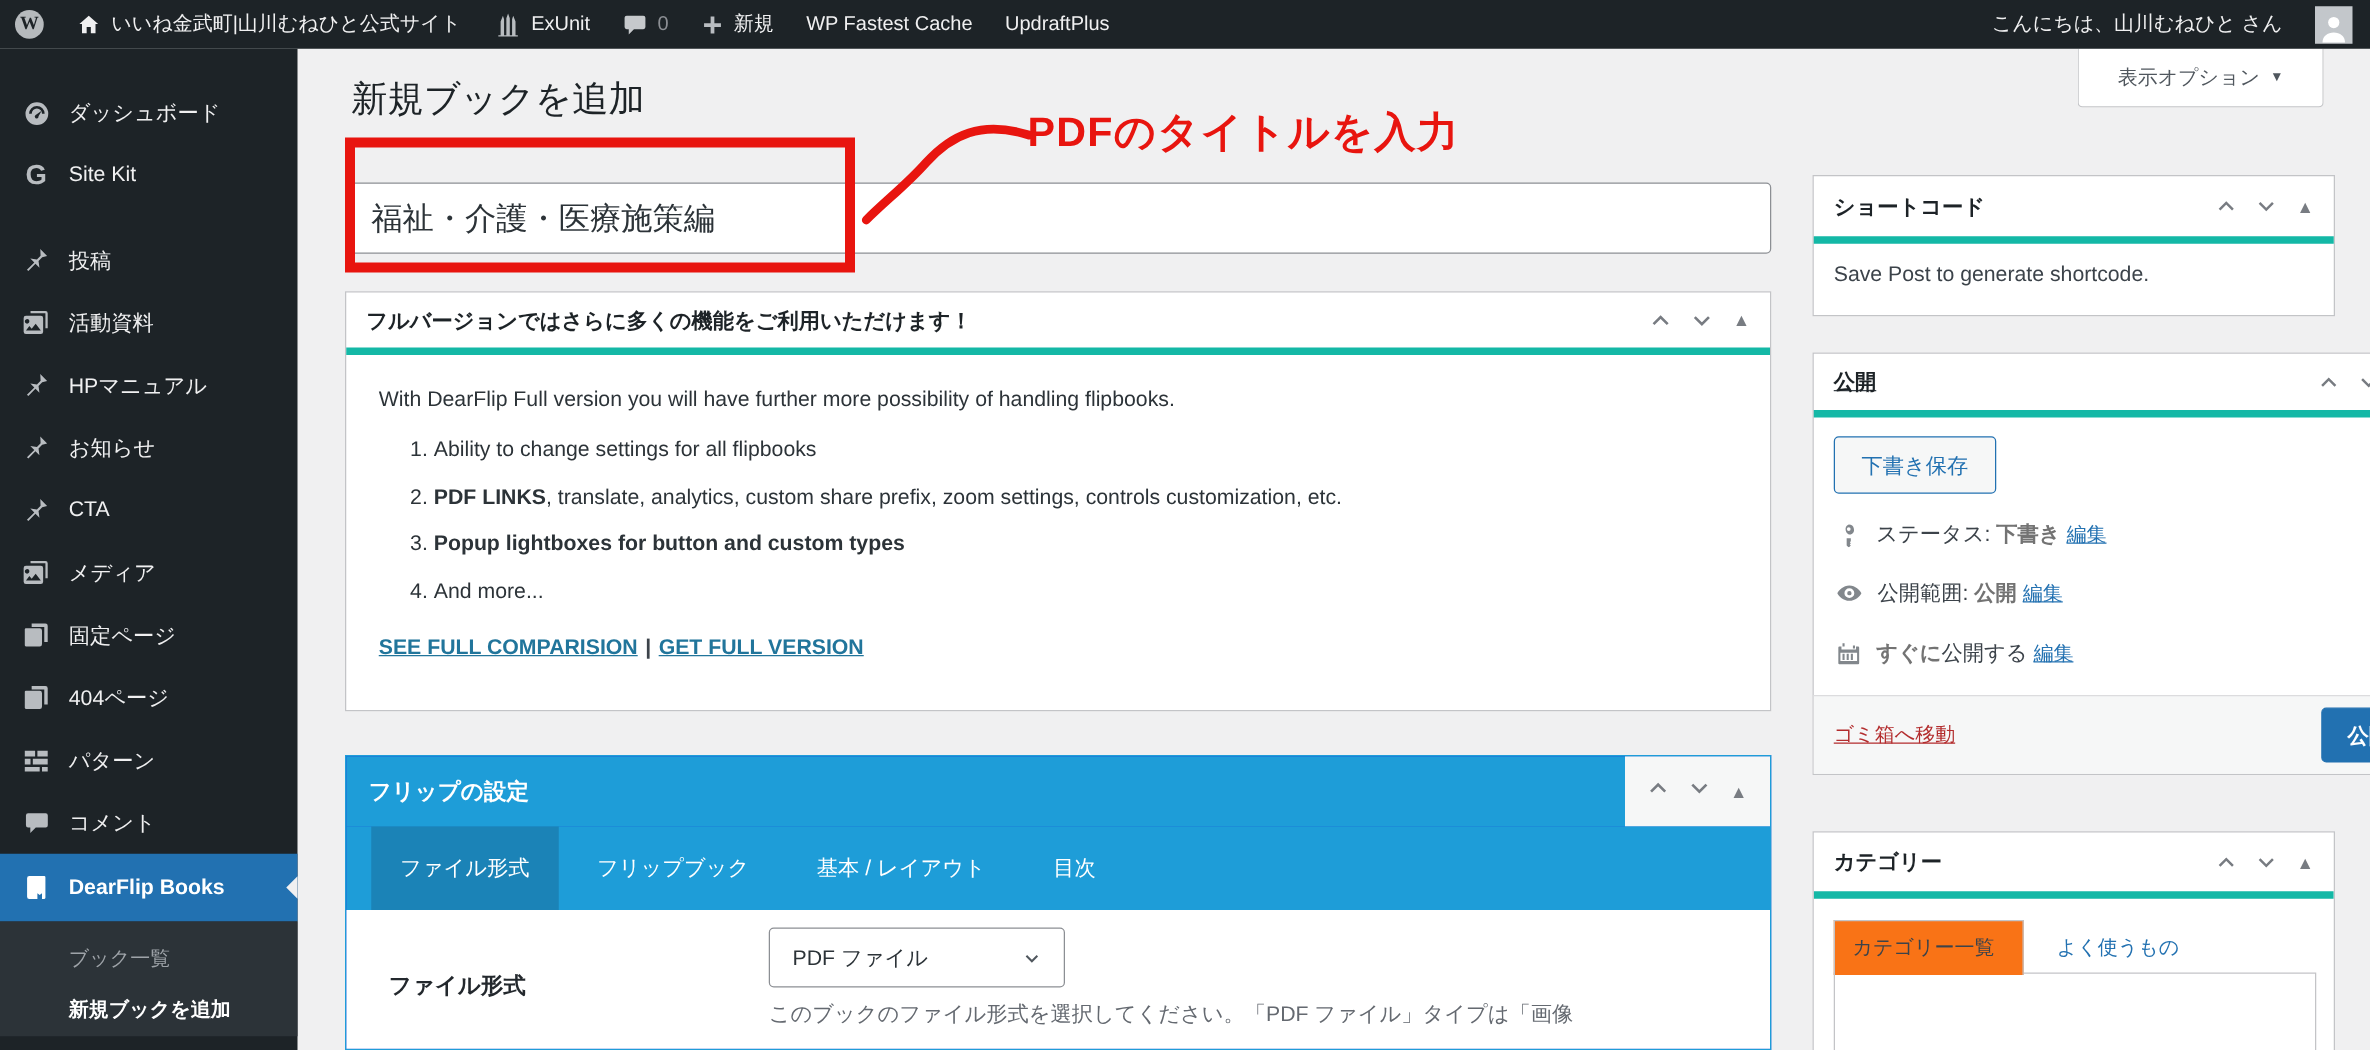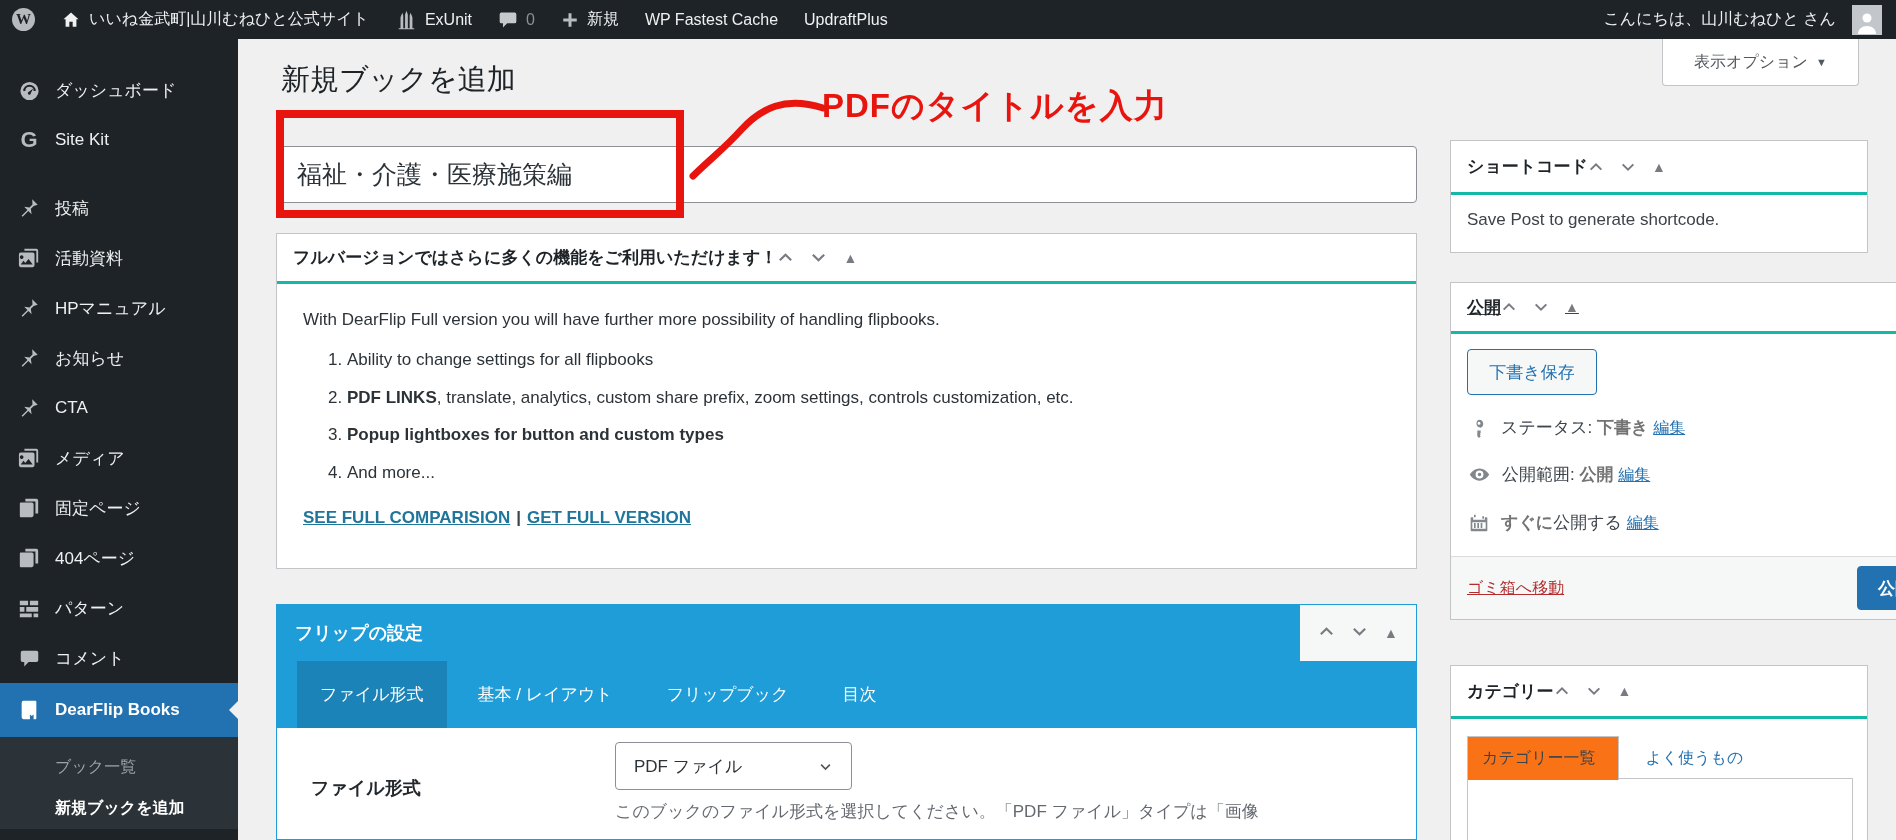--- a/index.html
+++ b/index.html
@@ -4,21 +4,21 @@
 <style>
   * { margin:0; padding:0; box-sizing:border-box; }
   html,body { width:1896px; height:840px; overflow:hidden; }
   body { font-family:"Liberation Sans","DejaVu Sans",sans-serif; background:#f0f0f1; color:#3c434a; }
   #page { position:relative; width:1896px; height:840px; overflow:hidden; }
 
   
   .adminbar { position:absolute; top:0; left:0; width:100%; height:39px; background:#1d2327; color:#f0f0f1; display:flex; align-items:center; z-index:50; font-size:16px; }
   .ab-left { display:flex; align-items:center; gap:26px; padding-left:12px; flex:1; }
   .ab-item { display:flex; align-items:center; gap:8px; cursor:pointer; white-space:nowrap; }
-  .ab-right { display:flex; align-items:center; gap:16px; padding-right:14px; }
+  .ab-right { display:flex; align-items:center; gap:26px; padding-right:14px; }
   .wp-logo-circle { width:23px; height:23px; border-radius:50%; background:#b6babd; color:#1d2327; display:flex; align-items:center; justify-content:center; font-family:"Liberation Serif","DejaVu Serif",serif; font-weight:bold; font-size:15px; }
   .ab-icon svg { display:block; }
   .ab-count { color:#8c8f94; }
   .avatar { width:30px; height:30px; background:#c3c7cb; display:flex; align-items:flex-end; justify-content:center; overflow:hidden; }
 
   
   .sidemenu { position:absolute; top:39px; left:0; width:238px; height:801px; background:#1d2327; color:#f0f0f1; z-index:40; }
   .menu-items { padding-top:26px; }
   .menu-item { height:50px; display:flex; align-items:center; padding-left:16px; gap:13px; font-size:17px; cursor:pointer; }
   .menu-item .mi-icon { width:26px; display:flex; justify-content:center; color:#b8bcc0; }
@@ -35,21 +35,21 @@
   .page-title { position:absolute; left:281px; top:60px; font-size:29px; font-weight:400; color:#1d2327; }
   .title-input { position:absolute; left:280px; top:146px; width:1137px; height:57px; border:1px solid #8c8f94; border-radius:4px; background:#fff; font-size:25px; color:#2c3338; padding:0 16px; font-family:inherit; }
 
   
   .anno-box { position:absolute; left:276px; top:110px; width:408px; height:108px; border:8px solid #e8150f; z-index:20; pointer-events:none; }
   .anno-text { position:absolute; left:822px; top:84px; font-size:33px; font-weight:600; color:#e8150f; z-index:20; letter-spacing:1px; }
   .anno-curve { position:absolute; left:665px; top:92px; z-index:20; pointer-events:none; }
 
   
   .postbox { position:absolute; background:#fff; border:1px solid #c3c4c7; }
-  .postbox-header { display:flex; align-items:center; border-bottom:3px solid #14b8a6; padding:0 16px; }
+  .postbox-header { display:flex; align-items:center; justify-content:space-between; border-bottom:6px solid #14b8a6; padding:0 16px; }
   .postbox-header .pb-title { font-weight:bold; color:#1d2327; font-size:17px; }
   .handle-actions { display:flex; align-items:center; gap:16px; color:#787c82; }
   .handle-actions .ha-btn { cursor:pointer; display:flex; align-items:center; }
   .tri-up { font-size:14px; color:#787c82; }
 
   
   .promo-box { left:276px; top:233px; width:1141px; height:336px; }
   .promo-box .postbox-header { height:50px; }
   .promo-body { padding:26px 26px 0 26px; font-size:17px; color:#2c3338; }
   .promo-body ol { margin:18px 0 0 44px; }
@@ -380,22 +380,22 @@
               <use href="#i-chevup"></use>
             </svg></span>
         <span class="ha-btn"><svg width="17" height="17">
               <use href="#i-chevdown"></use>
             </svg></span>
         <span class="ha-btn tri-up">▲</span>
       </span>
     </div>
     <div class="flip-tabs">
       <span class="flip-tab active">ファイル形式</span>
+      <span class="flip-tab">フリップブック</span>
       <span class="flip-tab">基本 / レイアウト</span>
-      <span class="flip-tab">フリップブック</span>
       <span class="flip-tab">目次</span>
     </div>
     <div class="flip-body">
       <span class="field-label">ファイル形式</span>
       <div class="file-select">
         <span>PDF ファイル</span>
         <span style="color:#50575e;display:flex">
             <svg width="15" height="15">
               <use href="#i-selchev"></use>
             </svg>

